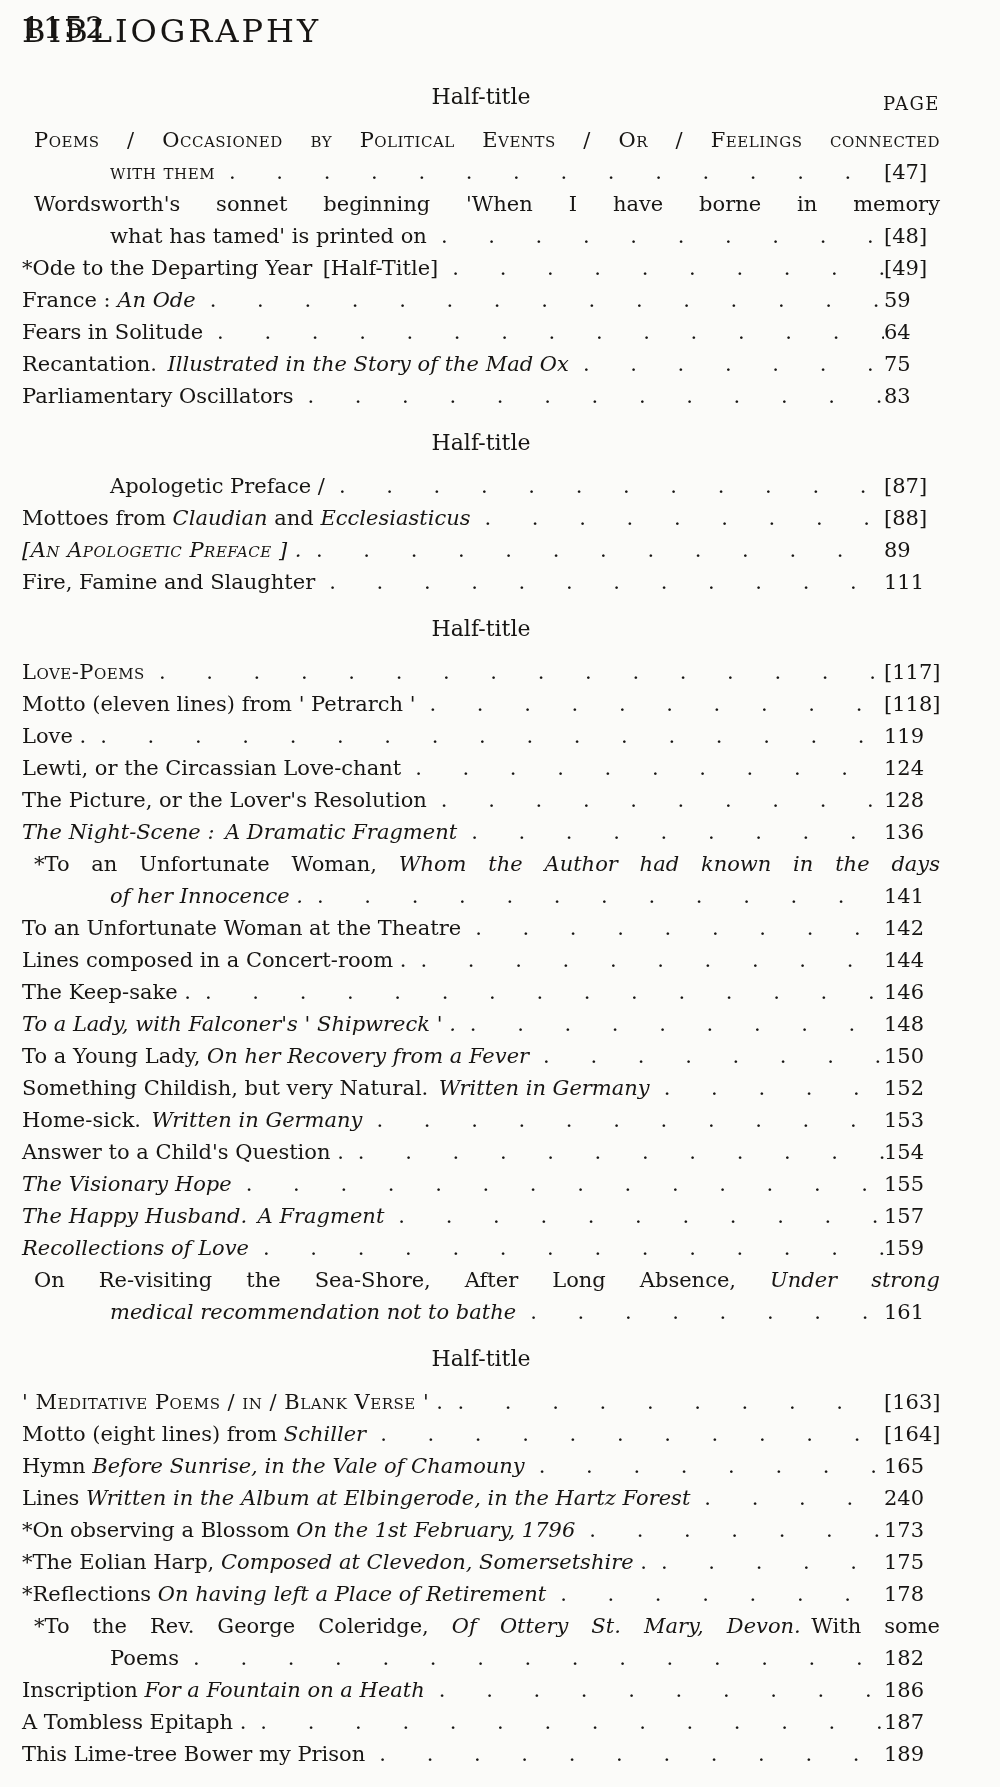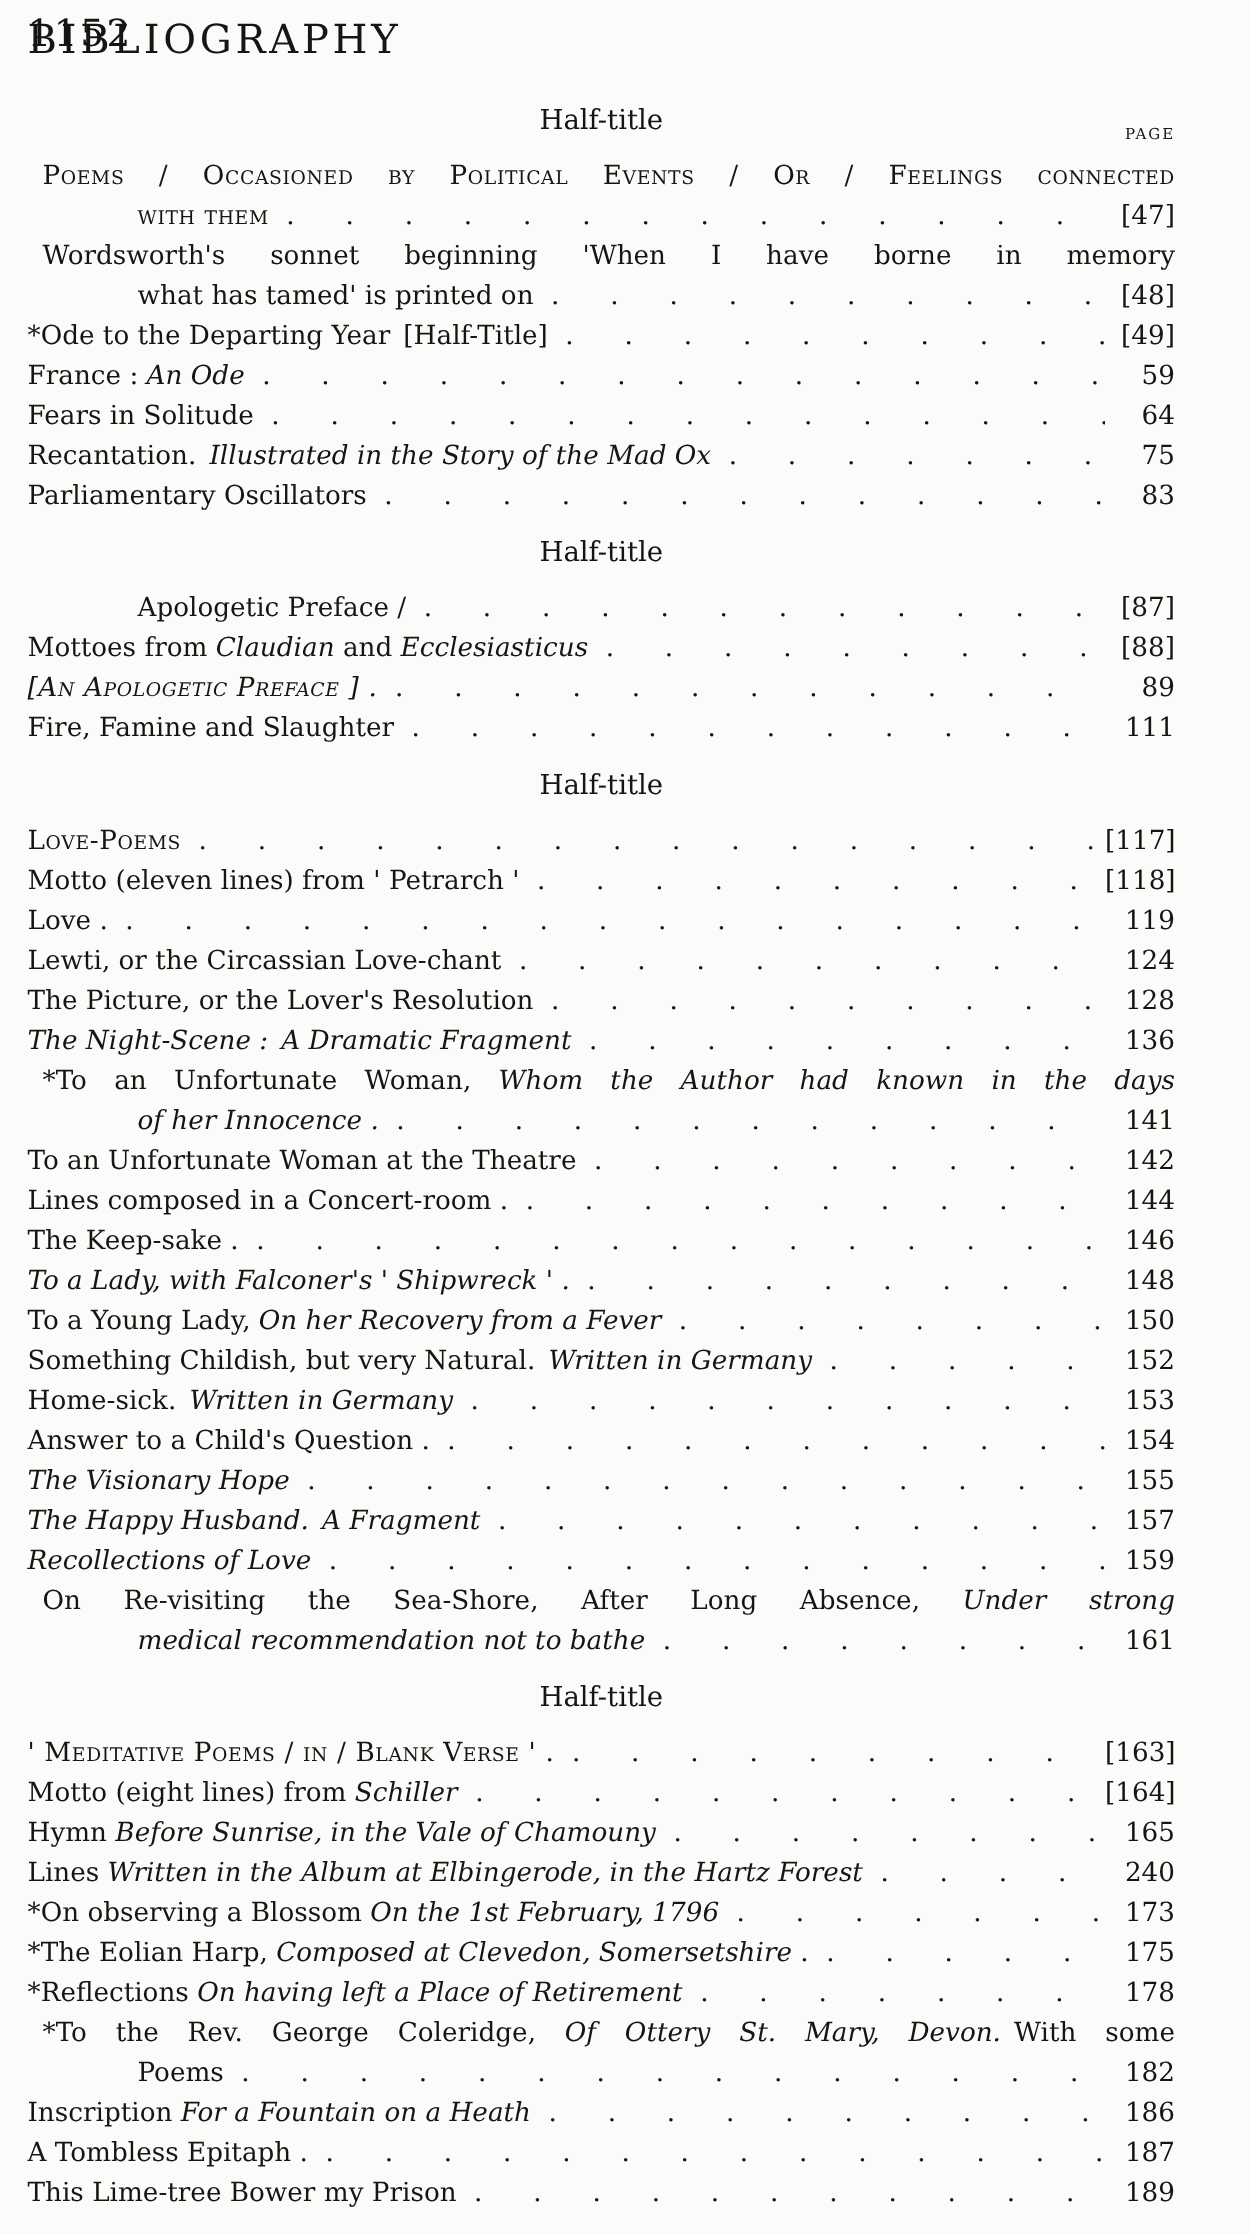--- a/index.html
+++ b/index.html
@@ -32,21 +32,21 @@
     position: relative;
     margin-top: 22px;
     height: 34px;
   }
   .half-title-center {
     display: block; text-align: center;
     font-size: 22px;
   }
   .page-col-label {
     position: absolute; right: 0; bottom: 4px;
-    font-size: 12px; letter-spacing: 1.5px;
+    font-size: 18px; letter-spacing: 1.5px;
   }
   
   .toc { margin-top: 6px; }
   .line { line-height: 32px; height: 32px; }
   .line.row { display: flex; align-items: baseline; }
   .line.wrap {
     text-align: justify;
     text-align-last: justify;
     margin-left: 12px;
     -moz-text-align-last: justify;
@@ -57,21 +57,21 @@
   .dots {
     flex: 1 1 auto;
     overflow: hidden;
     white-space: nowrap;
     word-spacing: 34px;
     padding-left: 14px;
     padding-right: 6px;
   }
   .pg {
     min-width: 56px;
-    text-align: right;
+    text-align: left;
     white-space: nowrap;
   }
   .heading-row {
     text-align: center;
     font-size: 22px;
     line-height: 32px;
     margin: 15px 0 11px;
   }
   
   .toc, .line { font-size: 21px; }

